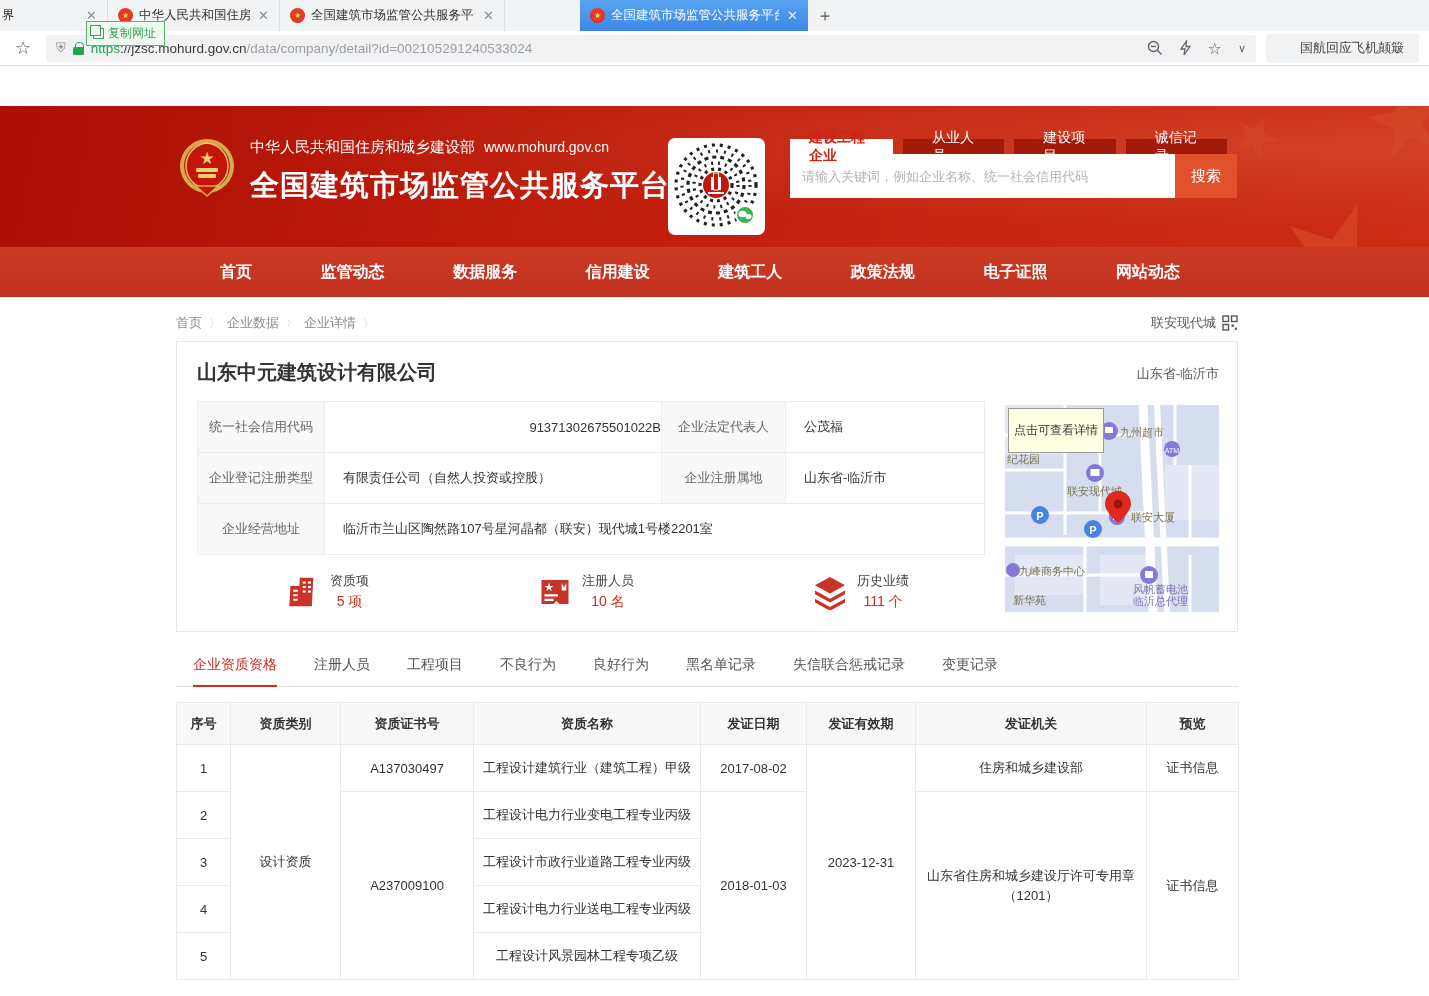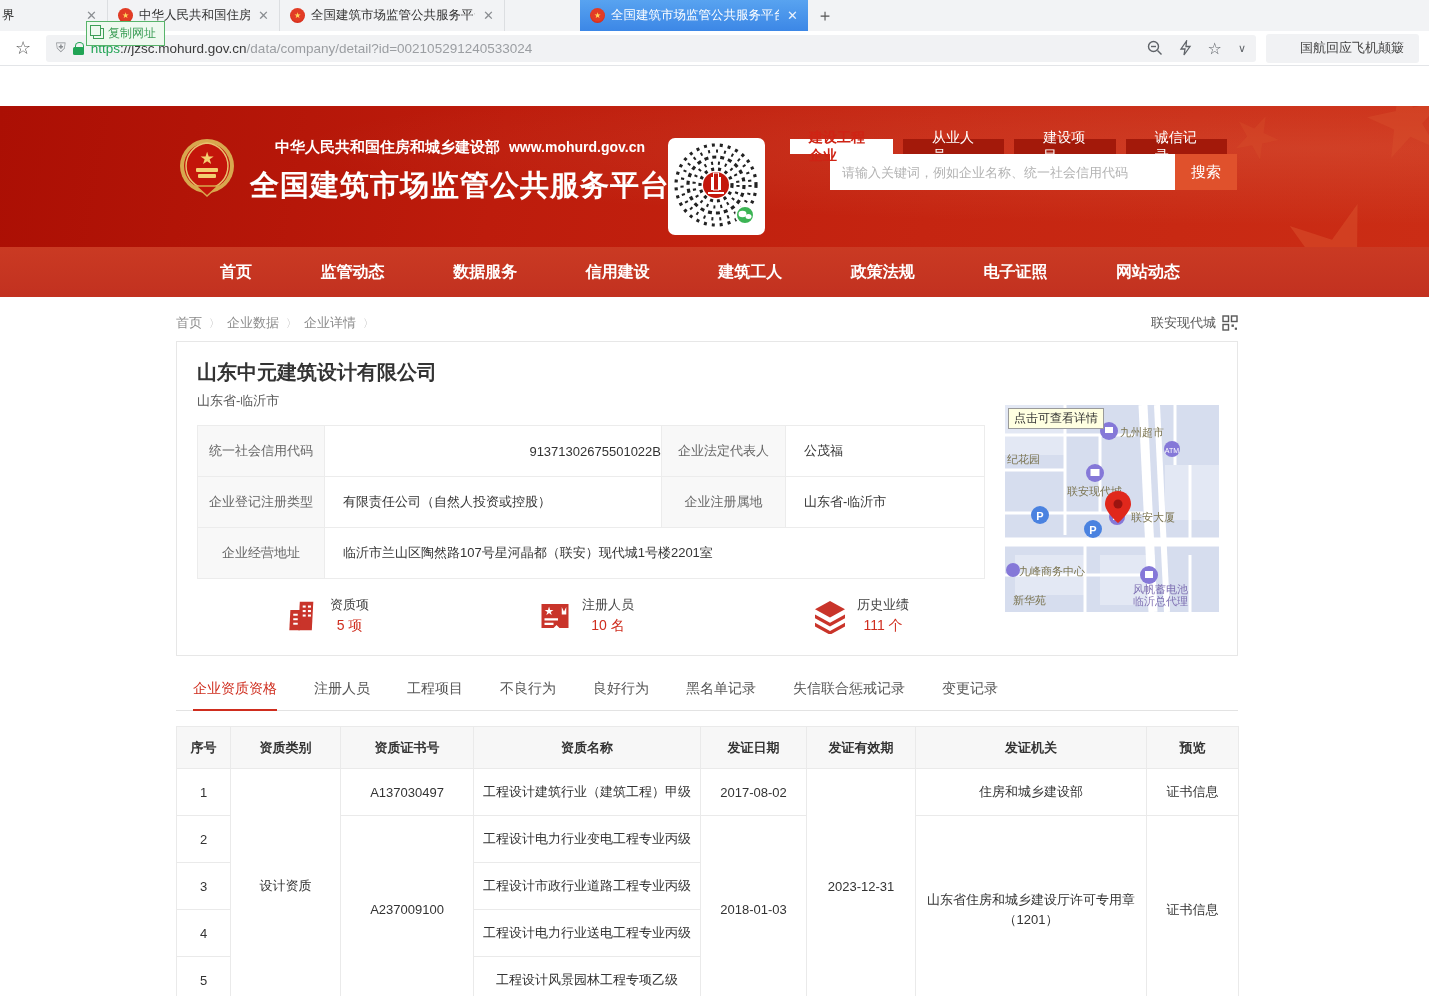--- a/index.html
+++ b/index.html
@@ -39,68 +39,68 @@
   .site-header { height:141px; position:relative; overflow:hidden;
     background:linear-gradient(100deg,#ab0f04 0%,#bd1c0c 35%,#c52511 65%,#cb2d15 100%); }
   .hstar { position:absolute; background:#d8502c; opacity:.55;
     clip-path:polygon(50% 0%,61% 35%,98% 35%,68% 57%,79% 91%,50% 70%,21% 91%,32% 57%,2% 35%,39% 35%); }
   .hs1 { width:120px; height:120px; right:30px; top:95px; transform:rotate(18deg); }
   .hs2 { width:80px; height:80px; right:-18px; top:-25px; transform:rotate(-12deg); opacity:.45; }
   .hs3 { width:46px; height:46px; right:150px; top:8px; transform:rotate(25deg); opacity:.35; }
   .header-glow { position:absolute; inset:0; background:radial-gradient(ellipse at 92% 30%,rgba(255,190,150,.14),transparent 55%); }
 
   .brand { position:absolute; left:178px; top:32px; display:flex; gap:14px; align-items:flex-start; }
-  .brand-text .line1 { color:#fff; font-weight:bold; font-size:15px; display:flex; gap:9px; align-items:baseline;justify-content:center; }
+  .brand-text .line1 { color:#fff; font-weight:normal; font-size:15px; display:flex; gap:9px; align-items:baseline; }
   .brand-text .line1 .siteurl { font-size:14px; }
   .brand-text .line2 { color:#fff; font-weight:bold; font-size:29px; letter-spacing:1px; margin-top:9px; }
 
   .qr-box { position:absolute; left:668px; top:32px; width:97px; height:97px; background:#fff; border-radius:7px; display:flex; align-items:center; justify-content:center; }
 
   .hsearch { position:absolute; left:790px; top:33px; width:447px; }
   .hsearch-tabs { display:flex; height:15px; }
   .hsearch-tab { background:#a3190a; color:#fff; font-size:14px; display:flex; align-items:center; padding:0 29px; margin-right:10px; cursor:pointer; }
   .hsearch-tab.active { background:#fff; color:#cf2314; font-weight:bold; padding:0 19px; margin-right:10px; }
-  .hsearch-input { height:36px; background:#fff; display:flex;margin-left:40px; }
+  .hsearch-input { height:44px; background:#fff; display:flex; }
   .hsearch-input input { flex:1; border:none; outline:none; padding:0 12px; font-size:13px; color:#333; background:transparent; }
   .hsearch-input input::placeholder { color:#b3b3b3; }
   .hsearch-btn { width:62px; background:#e0512c; color:#fff; border:none; font-size:15px; cursor:pointer; }
 
   
   .main-nav { height:50px; background:linear-gradient(#ca3a23,#c23120); display:flex; align-items:center; }
   .main-nav .wrap { display:flex; justify-content:space-between; width:960px; margin-left:220px; }
   .nav-item { color:#fff; font-size:16px; font-weight:600; cursor:pointer; white-space:nowrap; }
 
   
   .content { width:1062px; margin-left:176px; }
   .breadcrumb-row { display:flex; justify-content:space-between; align-items:center; padding:17px 0 9px; font-size:13px; }
   .crumbs { color:#8c8c8c; display:flex; gap:7px; align-items:center; }
   .crumbs .sep { color:#c0c0c0; font-size:11px; }
   .crumbs span[data-interactable="true"] { cursor:pointer; }
   .mobile-view { color:#595959; display:flex; align-items:center; gap:6px; cursor:pointer; }
 
   .company-card { border:1px solid #e7e7e7; padding:17px 18px 20px 20px; position:relative; min-height:286px; }
-  .cname-row { display:flex; justify-content:space-between; align-items:flex-start;flex-direction:column; }
+  .cname-row { display:flex; justify-content:space-between; align-items:flex-start; }
   .cname { font-size:20px; font-weight:bold; color:#333; }
   .cregion { font-size:13px; color:#555; margin-top:6px; }
 
   table.info { border-collapse:collapse; width:788px; margin-top:15px; }
   table.info td { border:1px solid #ececec; height:51px; font-size:13px; }
   table.info td.lab { background:#f8f8f8; color:#666; text-align:center; width:127px; }
   table.info td.val { color:#333; padding-left:18px; }
   table.info td.lab2 { width:124px; }
 
   .stats-row { display:flex; margin-top:17px; width:788px;text-align:center; }
   .stat { display:flex; align-items:center; gap:9px; }
   .stat:nth-child(1){ margin-left:88px; } .stat:nth-child(2){ margin-left:168px; } .stat:nth-child(3){ margin-left:178px; }
   .stat .txt { display:flex; flex-direction:column; gap:3px; }
   .stat .lab { font-size:13px; color:#444; }
   .stat .val { font-size:14px; color:#cf2d1e; }
 
   .map-wrap { position:absolute; right:18px; top:63px; width:214px; height:207px; cursor:pointer; }
-  .map-tip { position:absolute; left:3px; top:3px; background:#ffffe1; border:1px solid #9a9a9a; font-size:12px; color:#333; padding:1px 5px; z-index:2; white-space:nowrap; }
+  .map-tip { position:absolute; left:3px; top:3px; background:#ffffe1; border:1px solid #9a9a9a; font-size:12px; color:#333; padding:13px 5px; z-index:2; white-space:nowrap; }
 
   .detail-tabs { margin-top:24px; border-bottom:1px solid #e3e3e3; display:flex; }
   .dtab { font-size:14px; color:#555; padding:0 0 11px; margin-right:37px; cursor:pointer; }
   .dtab.active { color:#cf2d1e; border-bottom:2px solid #cf2d1e; margin-bottom:-1px;margin-left:17px; }
 
   table.qual { border-collapse:collapse; width:1062px; margin-top:15px; table-layout:fixed; }
   table.qual th { background:#f7f7f7; font-size:13px; color:#333; height:42px; font-weight:bold; border:1px solid #eaeaea; }
   table.qual td { border:1px solid #eaeaea; height:47px; text-align:center; font-size:13px; color:#333; padding:2px 6px; }
   td.linkcell { color:#e23e2e; cursor:pointer; }
   .auth2 { margin-top:2px; }

